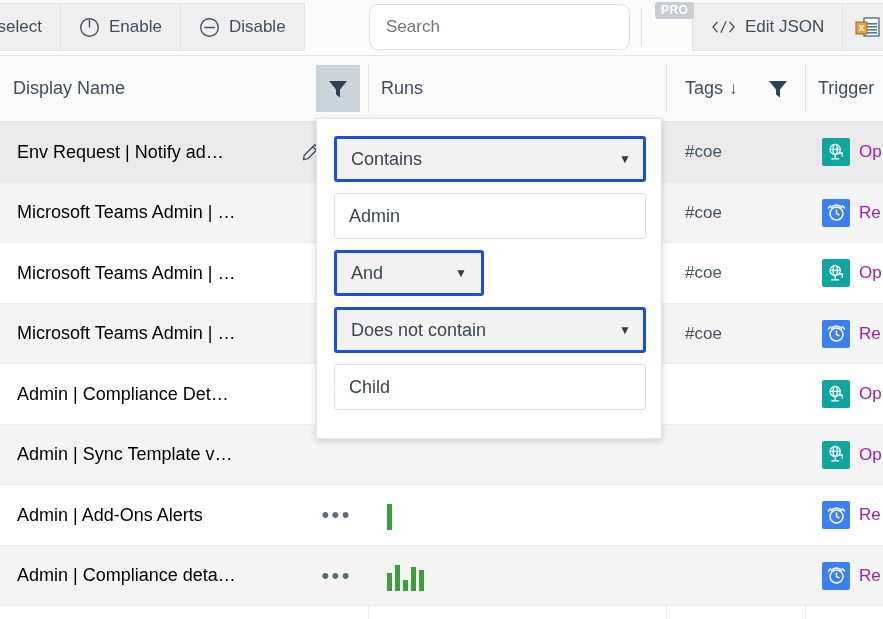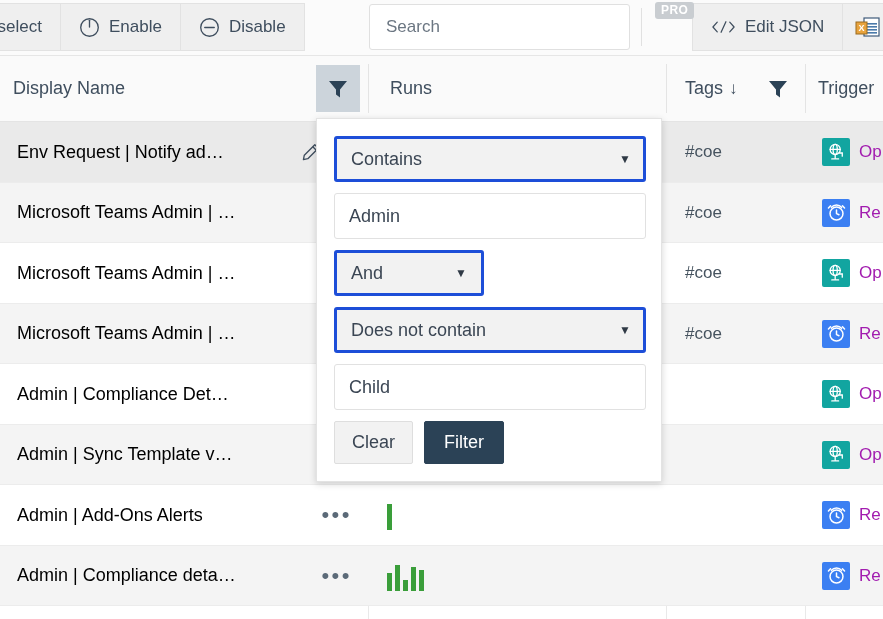--- a/index.html
+++ b/index.html
@@ -60,21 +60,21 @@
     display: inline-block;
   }
   .icon-power svg, .icon-disable svg, .icon-json svg { display: block; }
 
   .search-wrap {
     position: absolute;
     left: 369px; top: 4px;
     width: 261px; height: 46px;
     background: #ffffff;
     border: 1px solid #e0e0e0;
-    border-radius: 3px;
+    border-radius: 9px;
     box-sizing: border-box;
     display: flex;
     align-items: center;
     padding: 9px 14px;
   }
   .search-input {
     border: none;
     outline: none;
     font-size: 17px;
     font-family: "Liberation Sans", sans-serif;
@@ -373,21 +373,21 @@
       <div class="th" style="left:0;width:368px;">
         <span class="th-label">Display Name</span>
       </div>
       <div class="filter-btn active" style="left:316px;">
         <svg viewBox="0 0 22 22" width="22" height="22">
           <polygon points="2,3 20,3 13,11.5 13,19.5 9,16.5 9,11.5" fill="#2b4256"></polygon>
         </svg>
       </div>
       <div class="col-sep" style="left:368px;"></div>
 
-      <div class="th" style="left:368px;width:298px;padding-left:22px;">
+      <div class="th" style="left:368px;width:298px;padding-left:13px;">
         <span class="th-label">Runs</span>
       </div>
       <div class="col-sep" style="left:666px;"></div>
 
       <div class="th" style="left:666px;width:139px;padding-left:19px;">
         <span class="th-label">Tags</span>
         <span class="sort-arrow">↓</span>
       </div>
       <div class="filter-btn" style="left:756px;">
         <svg viewBox="0 0 22 22" width="22" height="22">
@@ -636,19 +636,15 @@
     <input class="fp-input" type="text" value="Admin" style="">
     <div class="fp-select narrow">
       <span>And</span>
       <span class="caret">▼</span>
     </div>
     <div class="fp-select">
       <span>Does not contain</span>
       <span class="caret">▼</span>
     </div>
     <input class="fp-input" type="text" value="Child" style="">
-    <div class="fp-buttons">
-      <button class="btn-clear">Clear</button>
-      <button class="btn-filter">Filter</button>
-    </div>
   </div>
 
 </div>
 
 </body></html>

